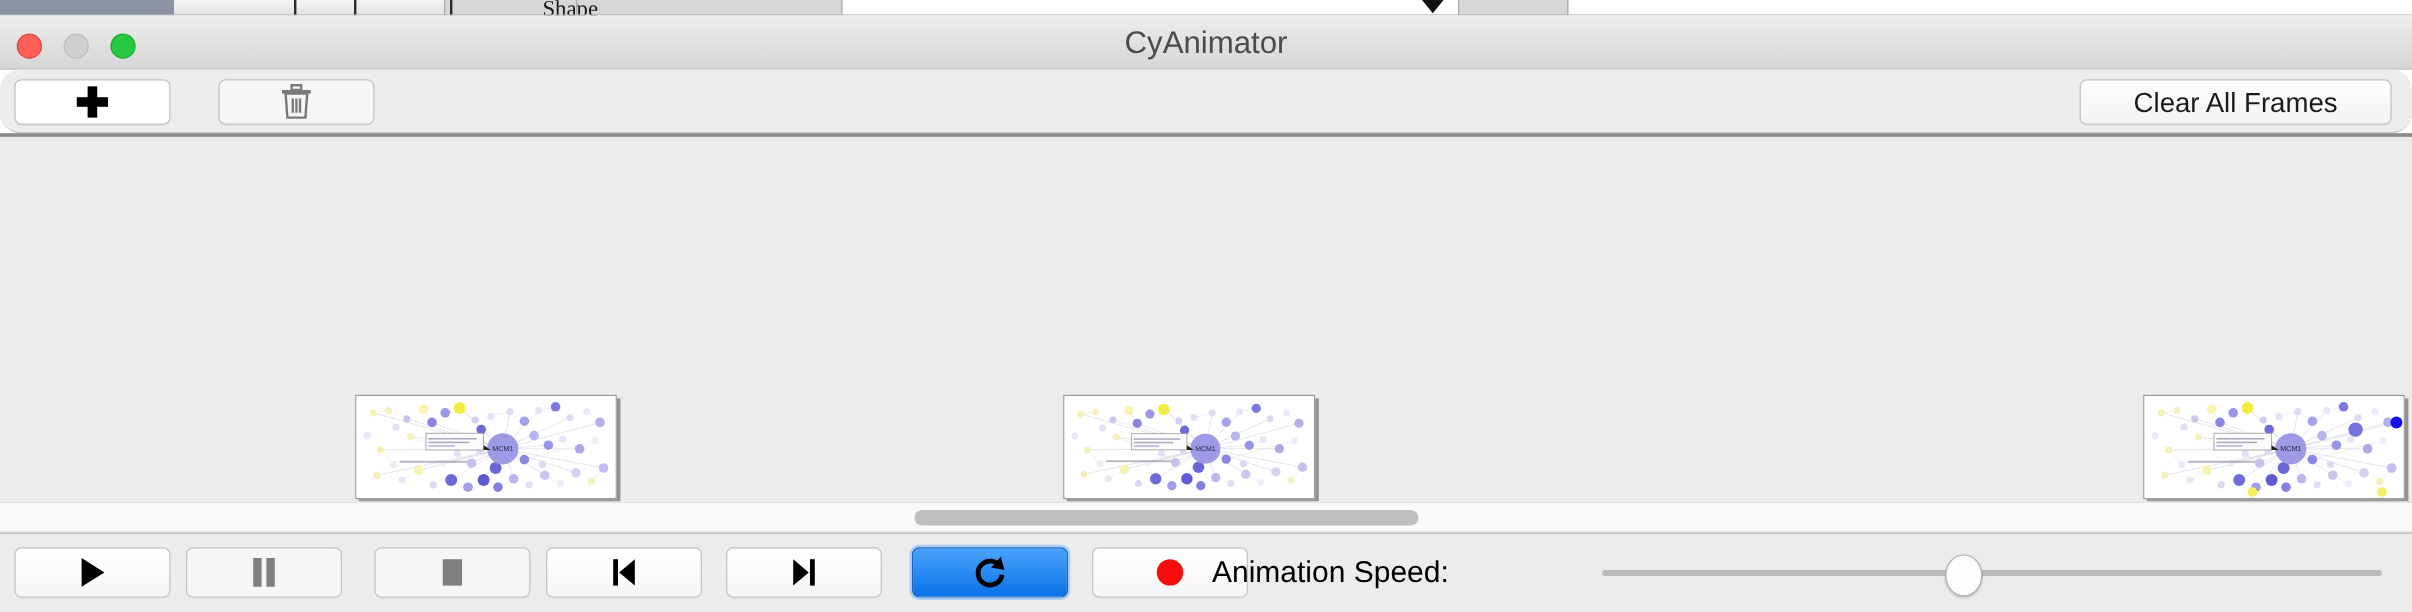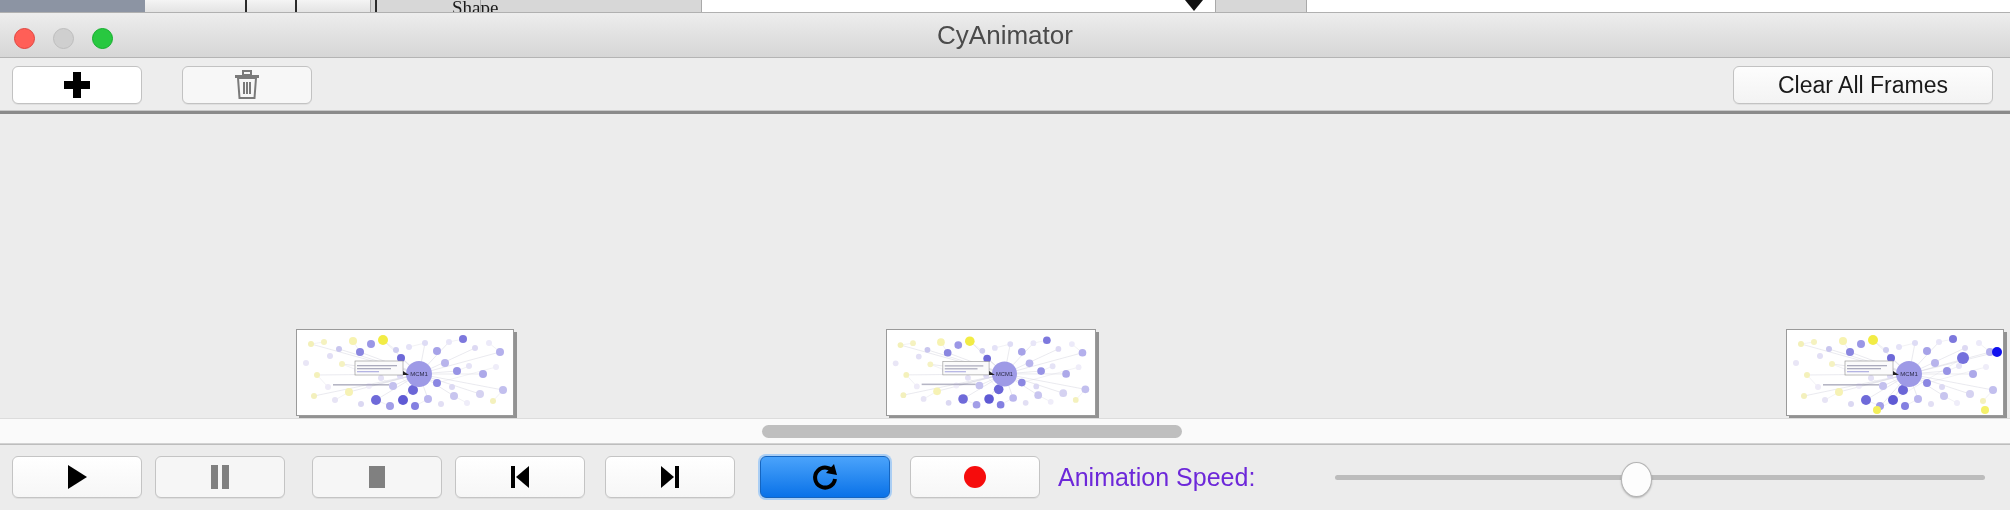--- a/index.html
+++ b/index.html
@@ -45,20 +45,21 @@
     line-height:45px; text-align:center;
     font-size:26px; color:#4b4b4b;
   }
 
   
   #toolbar {
     position:absolute; left:0; top:58px; width:2010px; height:53px;
     background:#ededed;
     border-bottom:1px solid #c8c8c8;
     box-sizing:border-box;
+    border-radius:17px;
   }
   .tb-btn {
     position:absolute; top:8px; height:38px;
     border:1px solid #c2c2c2; border-radius:6px;
     box-sizing:border-box;
     display:flex; align-items:center; justify-content:center;
     box-shadow:0 1px 0 rgba(0,0,0,.05);
     cursor:pointer;
   }
   #btn-add     { left:12px;  width:130px; background:#ffffff; }
@@ -124,22 +125,22 @@
   }
   #pb-play    { left:12px; }
   #pb-pause   { left:155px; }
   #pb-stop    { left:312px; }
   #pb-first   { left:455px; }
   #pb-last    { left:605px; }
   #pb-loop    { left:760px; }
   #pb-record  { left:910px; }
 
   #speed-label {
-    position:absolute; left:1058px; top:11px; height:42px; line-height:42px;
-    font-size:25px; color:#6d28d9;text-align:right;
+    position:absolute; left:1010px; top:11px; height:42px; line-height:42px;
+    font-size:25px; color:#000000;text-align:right;
   }
   #speed-slider {
     position:absolute; left:1335px; top:11px; width:650px; height:42px;
   }
   #speed-rail {
     position:absolute; left:0; top:19px; width:650px; height:5px;
     background:#bcbcbc; border-radius:3px;
   }
   #speed-thumb {
     position:absolute; left:300px; top:6px; width:29px; height:33px;

